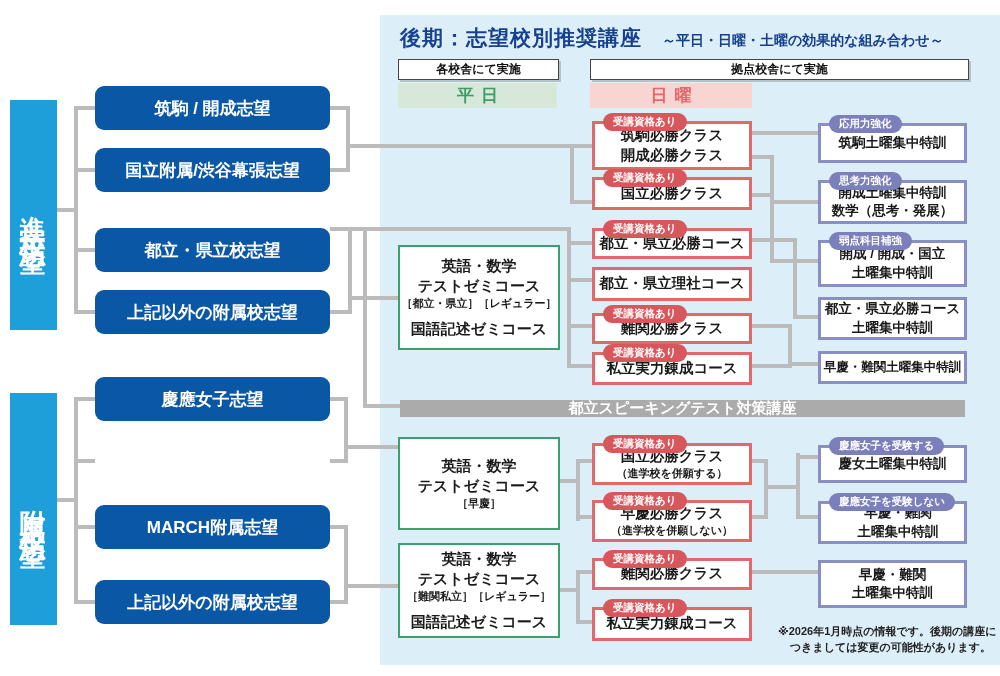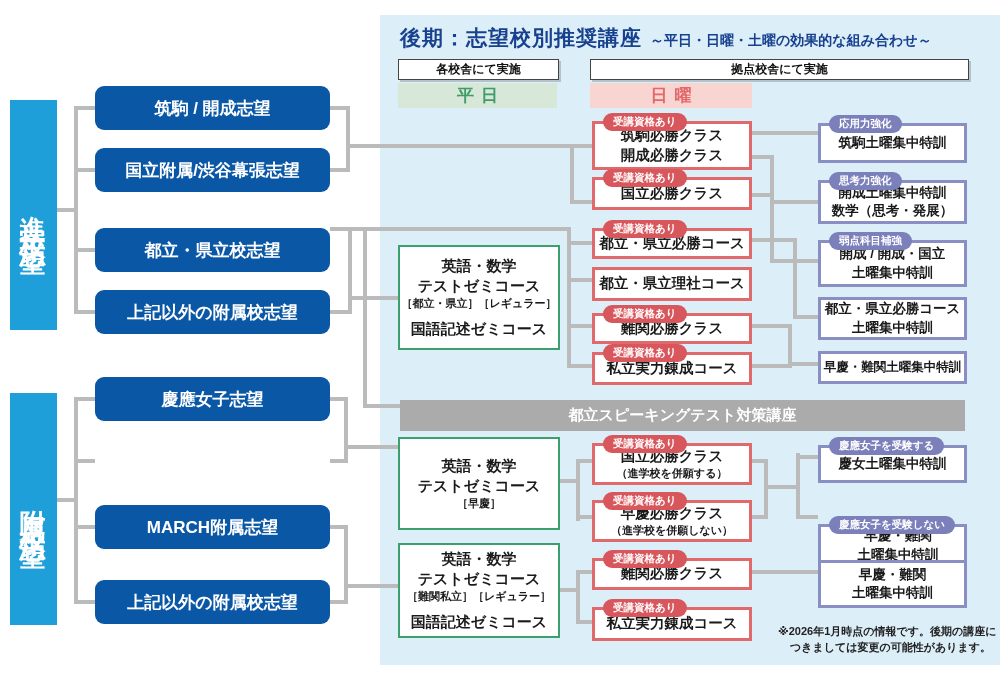--- a/index.html
+++ b/index.html
@@ -3,21 +3,21 @@
 <meta charset="utf-8">
 <style>
   html,body{margin:0;padding:0;background:#fff;}
   #canvas{position:relative;width:1000px;height:676px;background:#ffffff;
           font-family:"Liberation Sans","DejaVu Sans",sans-serif;overflow:hidden;}
   .panel{position:absolute;left:380px;top:15px;width:620px;height:650px;background:#dceef7;}
   .line-seg{position:absolute;background:#bbbbbb;z-index:1;}
   
   .titlebar{position:absolute;left:400px;top:24px;display:flex;align-items:baseline;z-index:2;white-space:nowrap;}
   .title-main{font-size:21px;font-weight:bold;color:#17418f;letter-spacing:1px;}
-  .title-sub{font-size:14px;font-weight:bold;color:#17418f;margin-left:8px;}
+  .title-sub{font-size:14px;font-weight:bold;color:#17418f;margin-left:20px;}
   
   .hdr-box{position:absolute;top:59px;height:19px;background:#fff;border:1px solid #444;
            box-shadow:2px 2px 0 rgba(0,0,0,0.18);display:flex;align-items:center;justify-content:center;
            font-size:12px;font-weight:bold;color:#111;z-index:2;}
   .day-hdr{position:absolute;top:83px;height:25px;display:flex;align-items:center;justify-content:center;
            font-size:17px;font-weight:bold;letter-spacing:7px;padding-left:7px;box-sizing:border-box;z-index:2;}
   
   .vlabel{position:absolute;left:10px;width:47px;background:#1e9fd9;color:#fff;font-weight:bold;
           font-size:26px;writing-mode:vertical-rl;text-orientation:upright;display:flex;align-items:center;
           justify-content:center;letter-spacing:8px;z-index:2;}
@@ -36,21 +36,21 @@
   .subline{font-size:11px;white-space:nowrap;}
   .subline:empty{display:none;}
   .tagline{font-size:11px;white-space:nowrap;}
   .gap-top{margin-top:8px;}
   .badge{position:absolute;top:-11px;left:8px;padding:2px 10px 2px;border-radius:10px;color:#fff;
          font-size:10.5px;font-weight:bold;white-space:nowrap;line-height:1.3;z-index:3;}
   .badge:empty{display:none;}
   .s-badge{background:#d8575d;}
   .t-badge{background:#7b80bb;}
   
-  .band{position:absolute;left:400px;top:400px;width:565px;height:31px;background:#ababab;color:#fff;
+  .band{position:absolute;left:400px;top:400px;width:565px;height:17px;background:#ababab;color:#fff;
         font-size:15px;font-weight:bold;display:flex;align-items:center;justify-content:center;z-index:2;}
   
   .footnote{position:absolute;left:778px;top:624px;font-size:11px;font-weight:bold;color:#222;
             line-height:1.45;z-index:2;white-space:nowrap;}
   .footnote .l2{padding-left:12px;}
 </style>
 </head>
 <body>
 
 <div id="canvas">
@@ -230,21 +230,21 @@
     <span class="line">土曜集中特訓</span>
   </div>
   <div class="cbox tbox" style="top:445px;height:38px;">
     <span class="badge t-badge">慶應女子を受験する</span>
     <span class="line">慶女土曜集中特訓</span>
   </div>
   <div class="cbox tbox" style="top:351px;height:33px;font-size:12.5px;">
 
     <span class="line">早慶・難関土曜集中特訓</span>
   </div>
-  <div class="cbox tbox" style="top:524px;height:43px;padding-left:11px;">
+  <div class="cbox tbox" style="top:501px;height:43px;padding-left:11px;">
     <span class="badge t-badge">慶應女子を受験しない</span>
     <span class="line">早慶・難関</span>
     <span class="line">土曜集中特訓</span>
   </div>
   <div class="cbox tbox" style="top:560px;height:48px;">
 
     <span class="line">早慶・難関</span>
     <span class="line">土曜集中特訓</span>
   </div>
 

